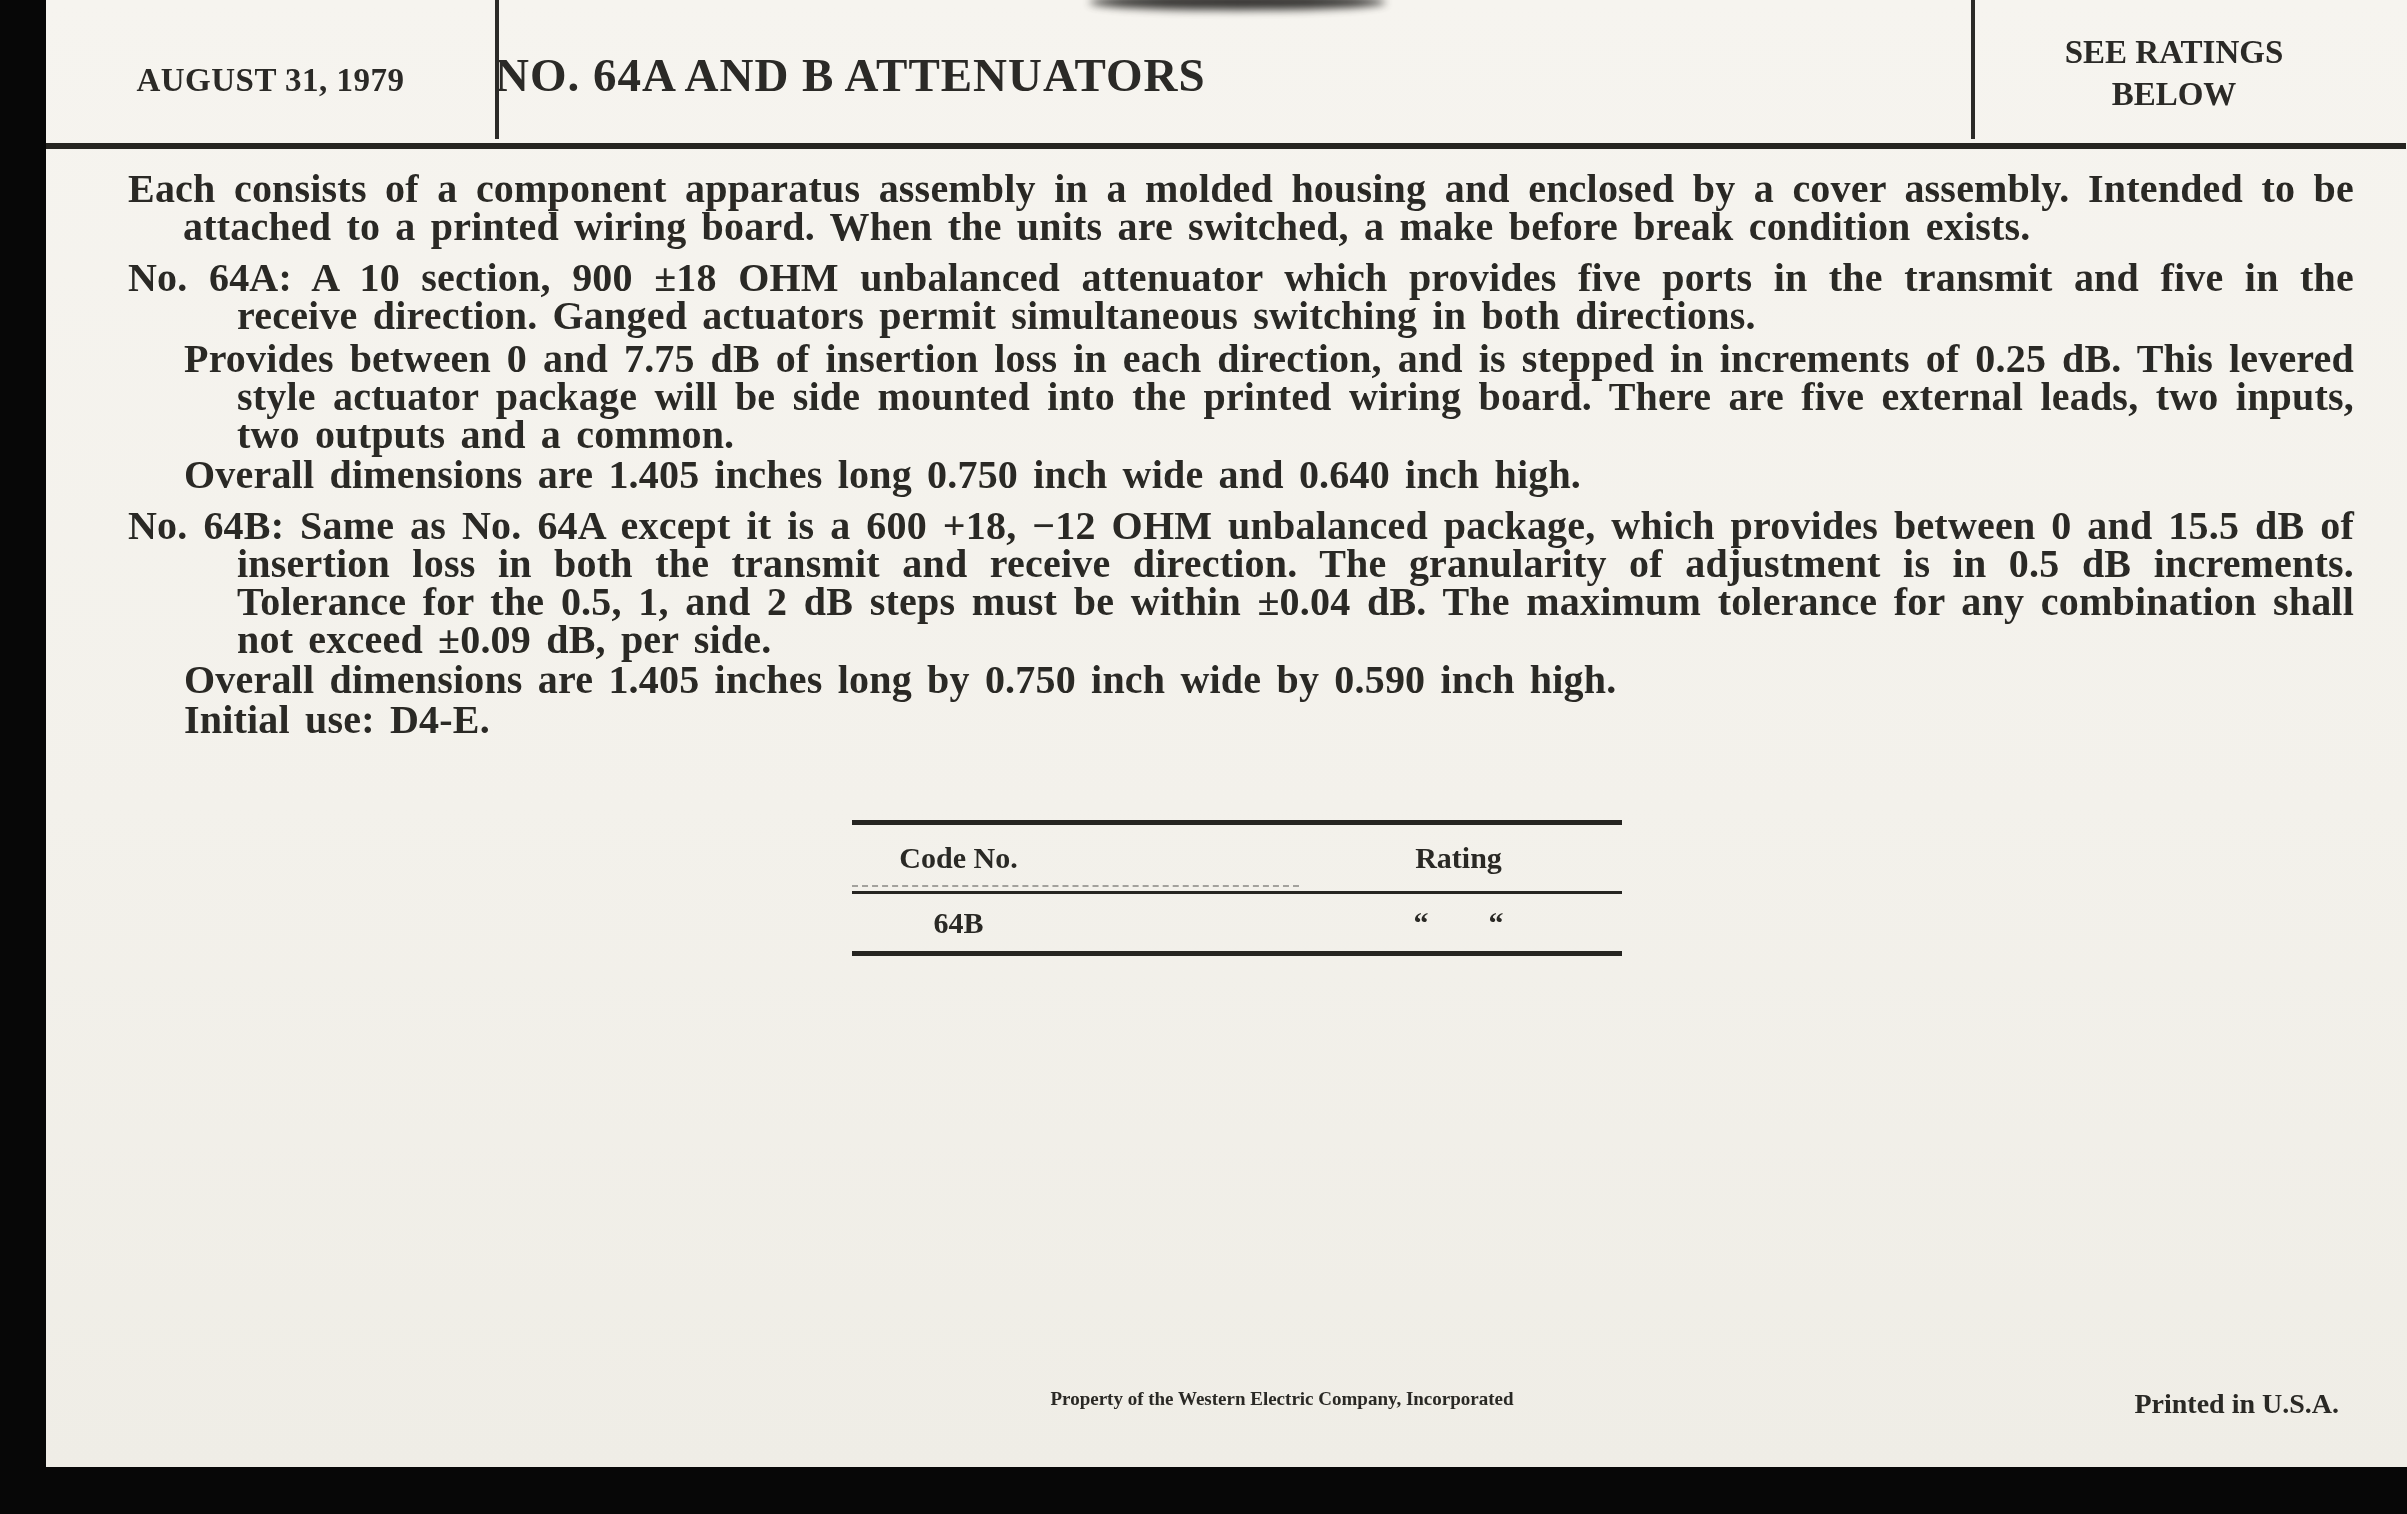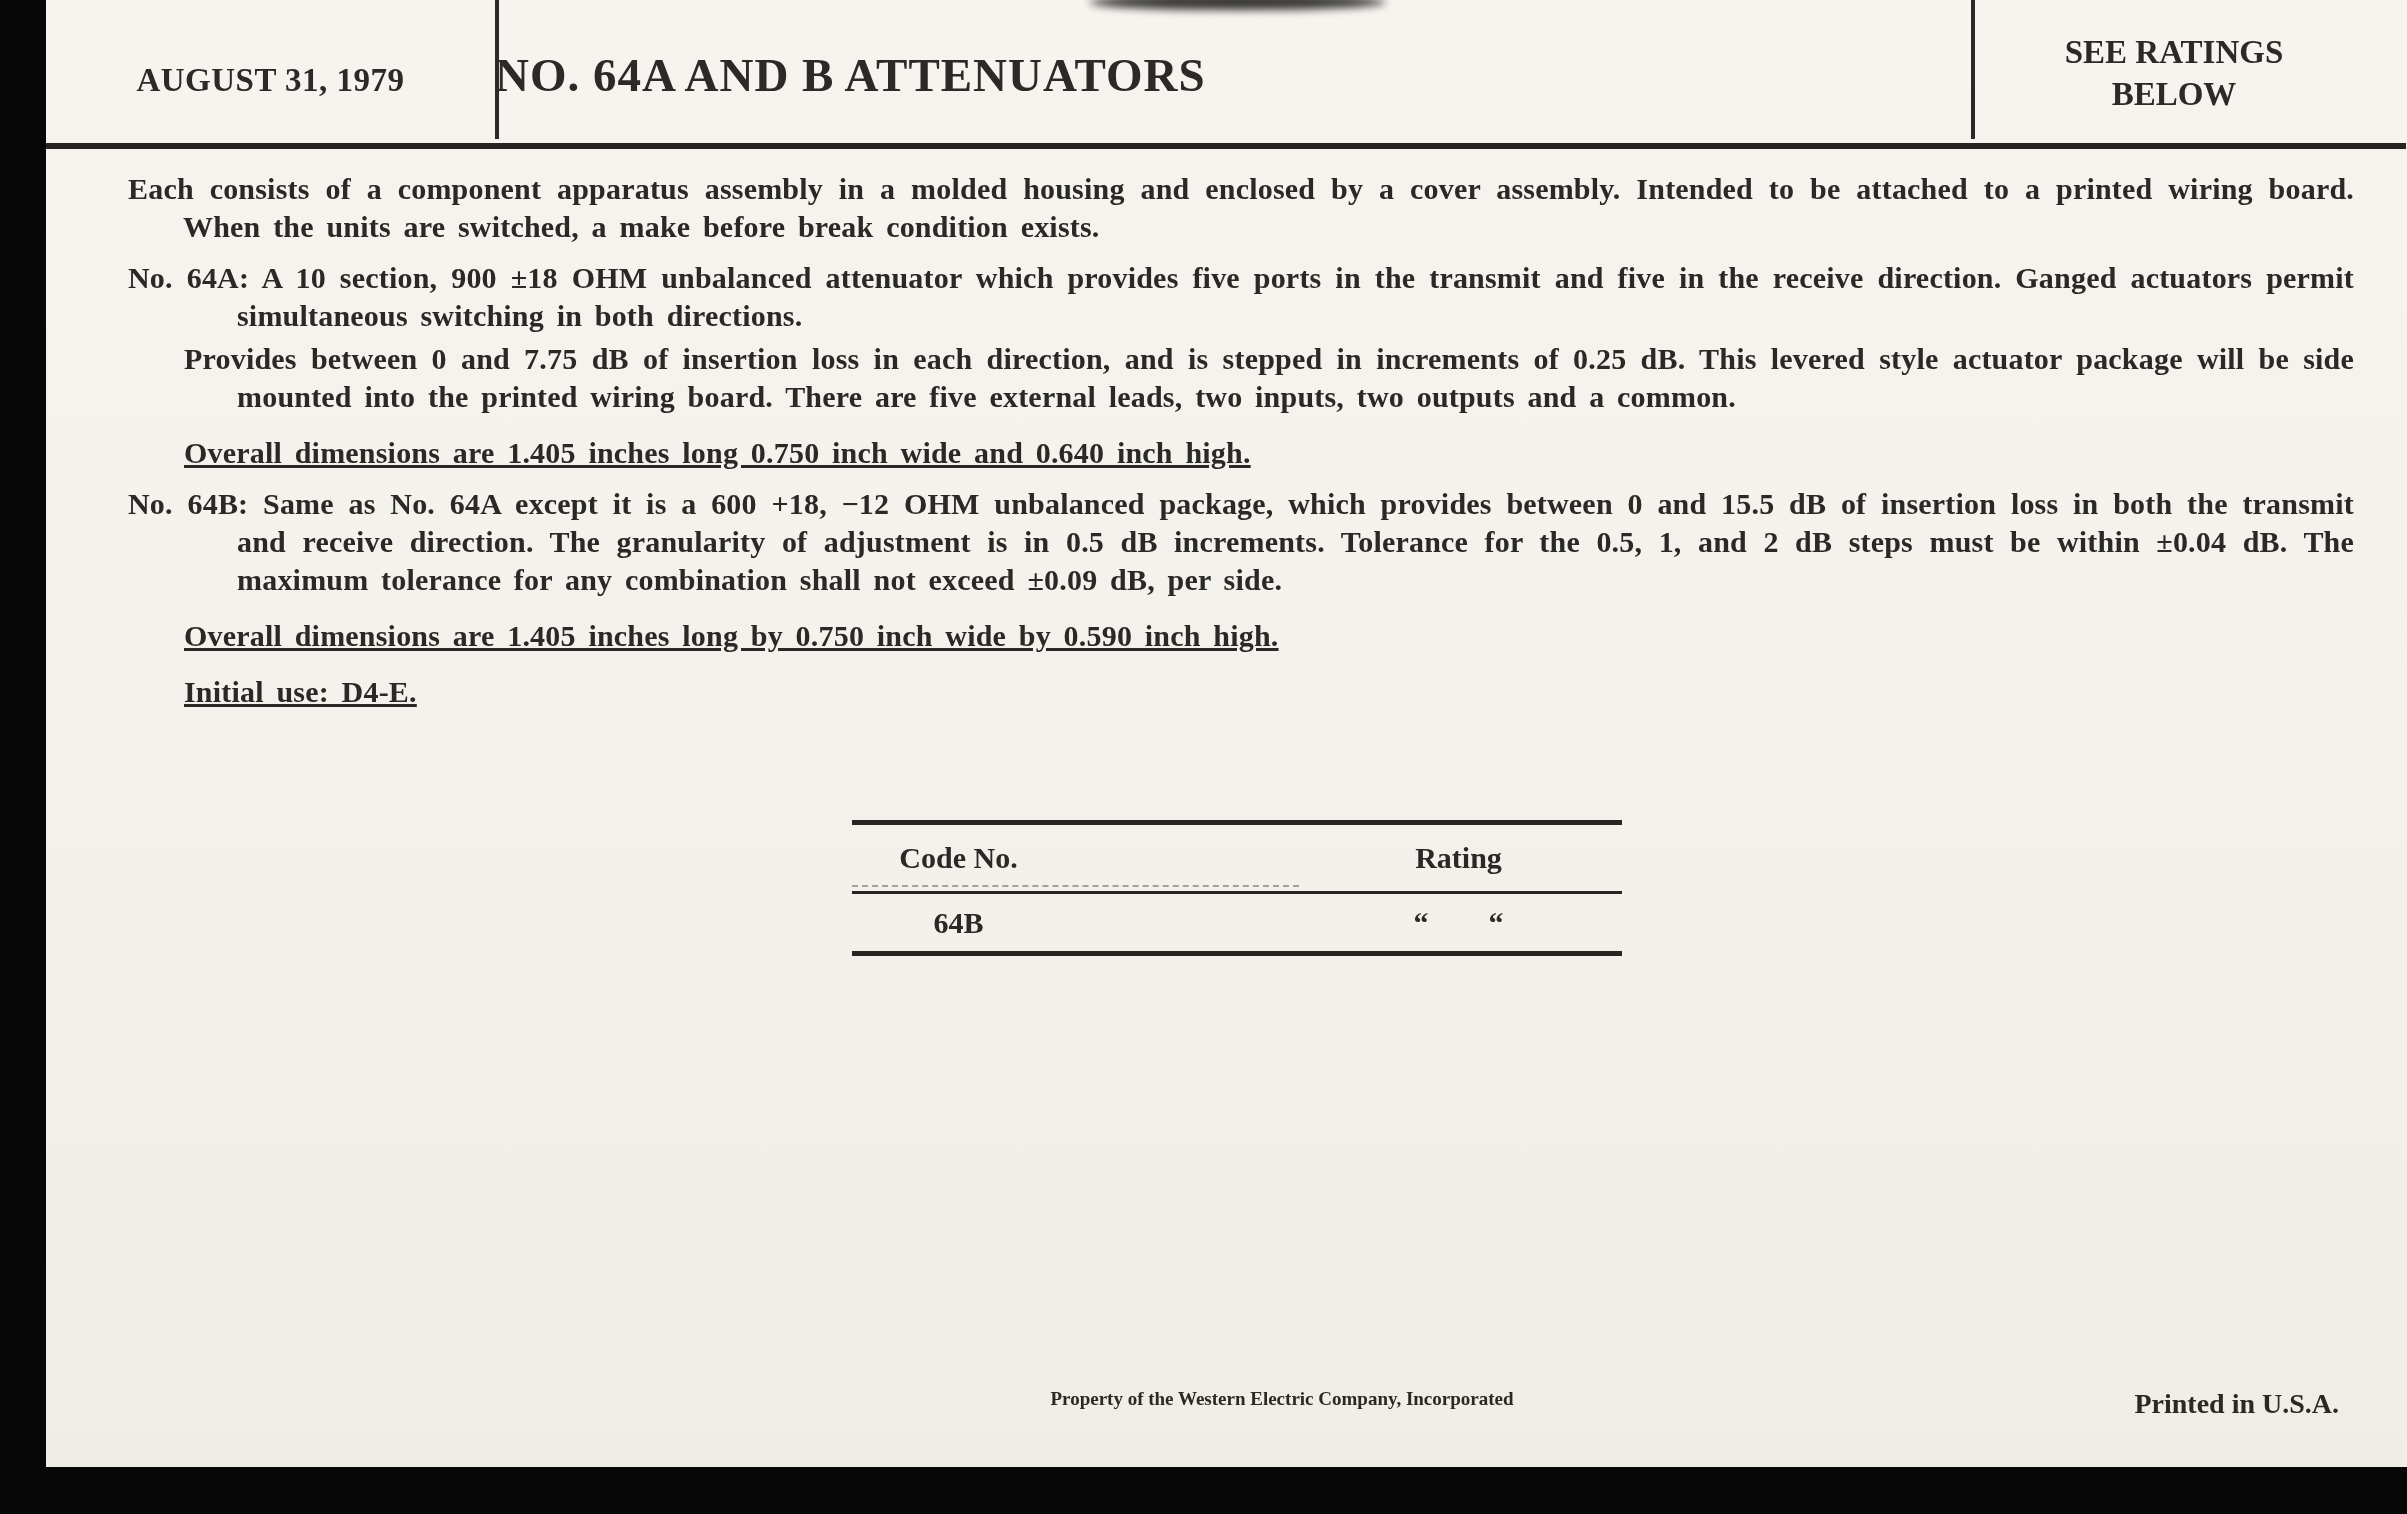--- a/index.html
+++ b/index.html
@@ -68,33 +68,33 @@
   .vsep.v1 { left:449px; }
   .vsep.v2 { left:1925px; }
   .hrule {
     position:absolute; top:143px; left:0; right:2px; height:6px; background:#262521;
   }
   
   .doc-body {
     position:absolute;
     top:170px; left:82px; right:54px;
     font-weight:700;
-    font-size:30px;
+    font-size:40px;
     line-height:38px;
     text-align:justify;
     word-spacing:5px;
     letter-spacing:0.2px;
     color:#2a2925;
   }
   .p-hang1 { padding-left:55px; text-indent:-55px; }
   .p-hang2 { padding-left:109px; text-indent:-109px; }
   .p-sub   { padding-left:109px; text-indent:-53px; }
   .mt-lg { margin-top:13px; }
   .mt-md { margin-top:5px; }
-  .mt-sm { margin-top:18px;text-decoration:underline; }
+  .mt-sm { margin-top:2px; }
   
   .ratings-table {
     position:absolute;
     left:806px; top:820px;
     width:770px;
     font-weight:700; font-size:30px; color:#2a2925;
   }
   .t-rule { height:5px; background:#262521; }
   .t-rule.mid { height:3px; position:relative; }
   .t-rule.mid::before {

